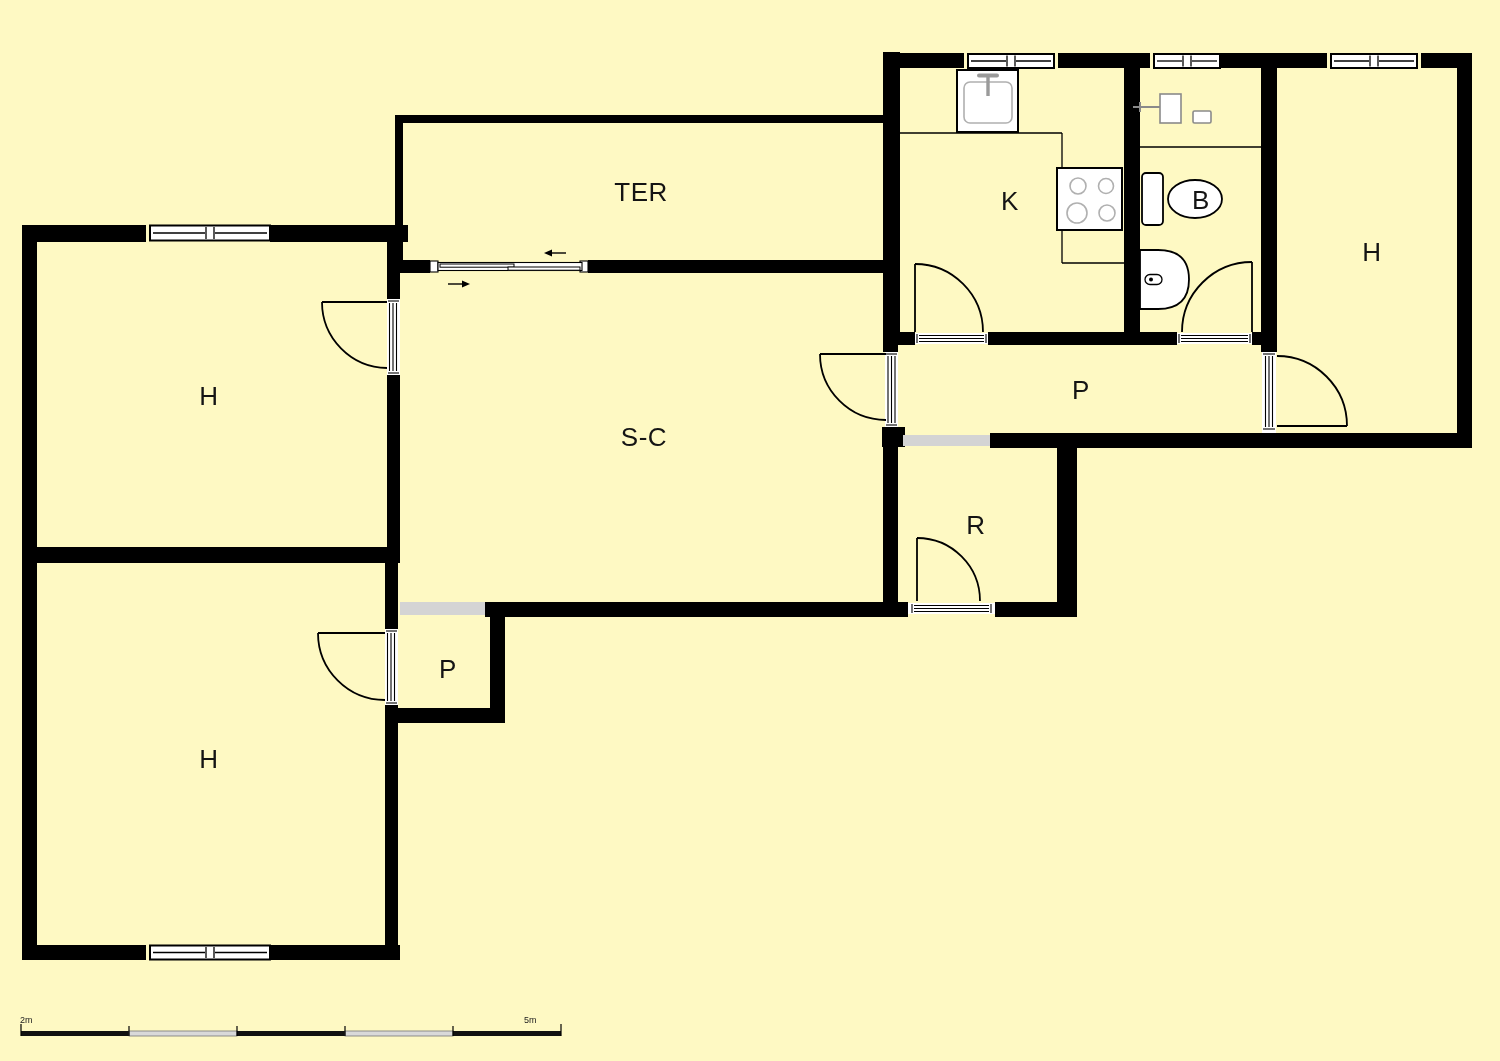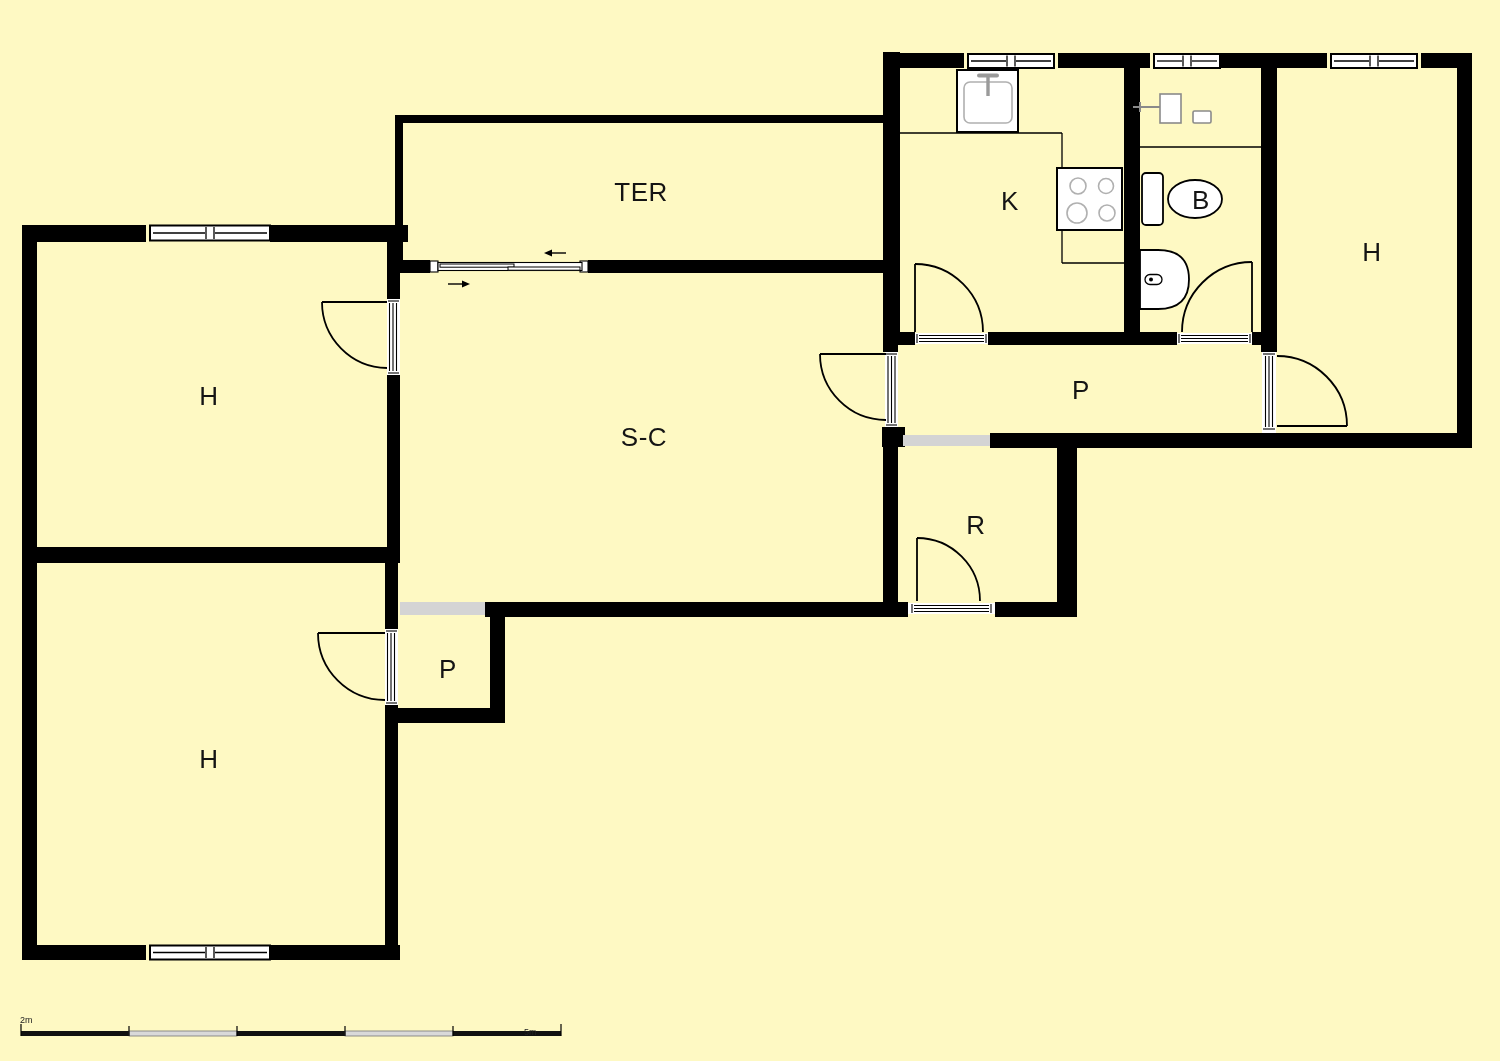--- a/index.html
+++ b/index.html
@@ -5,21 +5,21 @@
   html,body{margin:0;padding:0;background:#ffffff;}
   #stage{position:relative;width:1500px;height:1061px;background:#fef9c3;overflow:hidden;
          font-family:"Liberation Sans",sans-serif;}
   #plan-svg{position:absolute;left:0;top:0;}
   .room-label{position:absolute;transform:translate(-50%,-50%);
     font-family:"Liberation Sans",sans-serif;font-size:26px;color:#141414;
     letter-spacing:.5px;white-space:nowrap;}
   .scale-label{position:absolute;font-family:"Liberation Sans",sans-serif;
     font-size:9px;color:#222;}
   #scale-start{left:20px;top:1015px;}
-  #scale-end{left:524px;top:1015px;margin-top:12px;}
+  #scale-end{left:524px;top:1015px;}
 </style>
 </head>
 <body>
 
 <div id="stage">
 
 <svg id="plan-svg" width="1500" height="1061" viewBox="0 0 1500 1061">
 
   <g fill="#000000">
 

